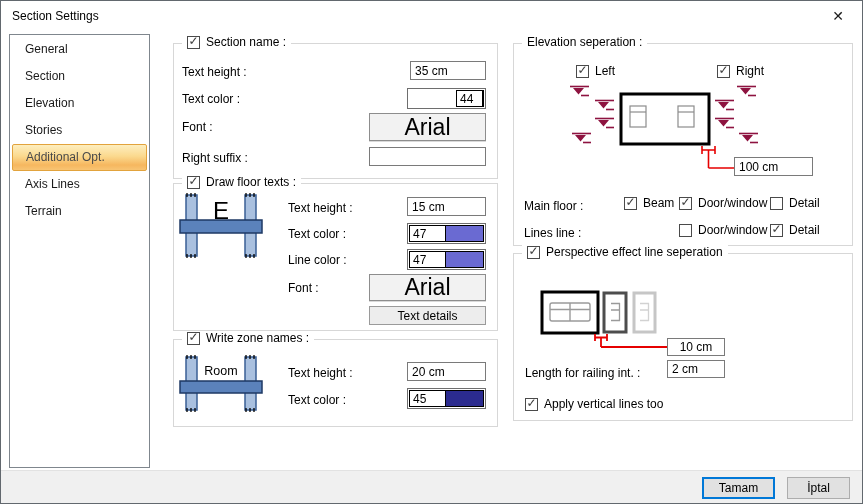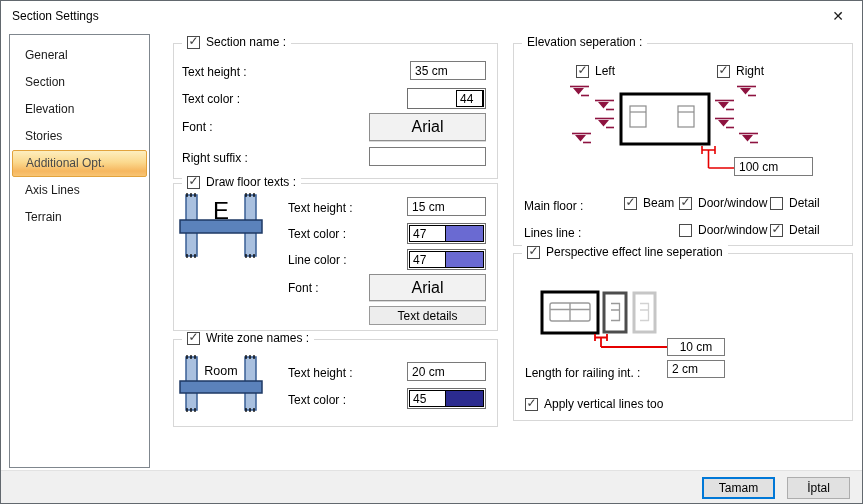--- a/index.html
+++ b/index.html
@@ -10,21 +10,21 @@
     font-size:12px;color:#000;overflow:hidden;
   }
   .abs{position:absolute;}
   
   .titlebar{position:absolute;left:0;top:0;width:100%;height:30px;background:#fff;}
   .title{position:absolute;left:11px;top:8px;font-size:12px;color:#000;}
   .close{position:absolute;right:8px;top:3px;width:32px;height:24px;display:flex;
     align-items:center;justify-content:center;font-size:14px;color:#1a1a1a;cursor:default;}
   
   .sidebar{position:absolute;left:8px;top:33px;width:141px;height:434px;
-    border:1px solid #7f868d;background:#fff;padding-top:7px;}
+    border:1px solid #7f868d;background:#fff;padding-top:1px;}
   .side-item{height:27px;line-height:27px;padding-left:13px;color:#1a1a1a;margin:0 2px;}
   .side-item.selected{
     background:linear-gradient(180deg,#fdeebf 0%,#fbd98e 45%,#f6b75f 80%,#f8c473 100%);
     border:1px solid #e2a33d;border-radius:2px;line-height:25px;color:#4a4a4a;}
   
   .group{position:absolute;border:1px solid #d7d7d7;background:#fff;}
   .legend{position:absolute;top:-9px;left:8px;background:#fff;padding:0 5px;
     display:flex;align-items:center;gap:6px;white-space:nowrap;}
   .lbl{position:absolute;white-space:nowrap;}
   
@@ -34,21 +34,21 @@
   .mark{font-size:12px;line-height:1;color:#3d3d3d;transform:translateY(-1px);}
   
   .tinput{position:absolute;height:19px;border:1px solid #7a7a7a;background:#fff;
     font-family:"Liberation Sans",sans-serif;font-size:12px;padding:0 4px;color:#000;}
   .colorctl{position:absolute;display:flex;width:79px;height:21px;
     border:1px solid #6e6e6e;background:#fff;padding:1px;}
   .colornum{width:37px;border:1px solid #000;display:flex;align-items:center;
     padding-left:3px;background:#fff;}
   .colorswatch{flex:1;border:1px solid #000;border-left:none;}
   .font-btn{position:absolute;border:1px solid #8d8d8d;background:#f2f2f2;
-    font-size:16px;display:flex;align-items:center;justify-content:center;
+    font-size:23px;display:flex;align-items:center;justify-content:center;
     font-family:"Liberation Sans",sans-serif;color:#000;
     box-shadow:0 1px 0 #d9d9d9;}
   .sm-btn{position:absolute;border:1px solid #9a9a9a;background:#ededed;
     font-size:12px;display:flex;align-items:center;justify-content:center;color:#000;}
   
   .footer{position:absolute;left:0;top:469px;width:100%;height:34px;
     background:#f0f0f0;border-top:1px solid #e2e2e2;}
   .btn{position:absolute;height:22px;background:#e1e1e1;border:1px solid #adadad;
     font-size:12px;display:flex;align-items:center;justify-content:center;color:#000;}
   .btn.default{border:2px solid #0078d7;}

